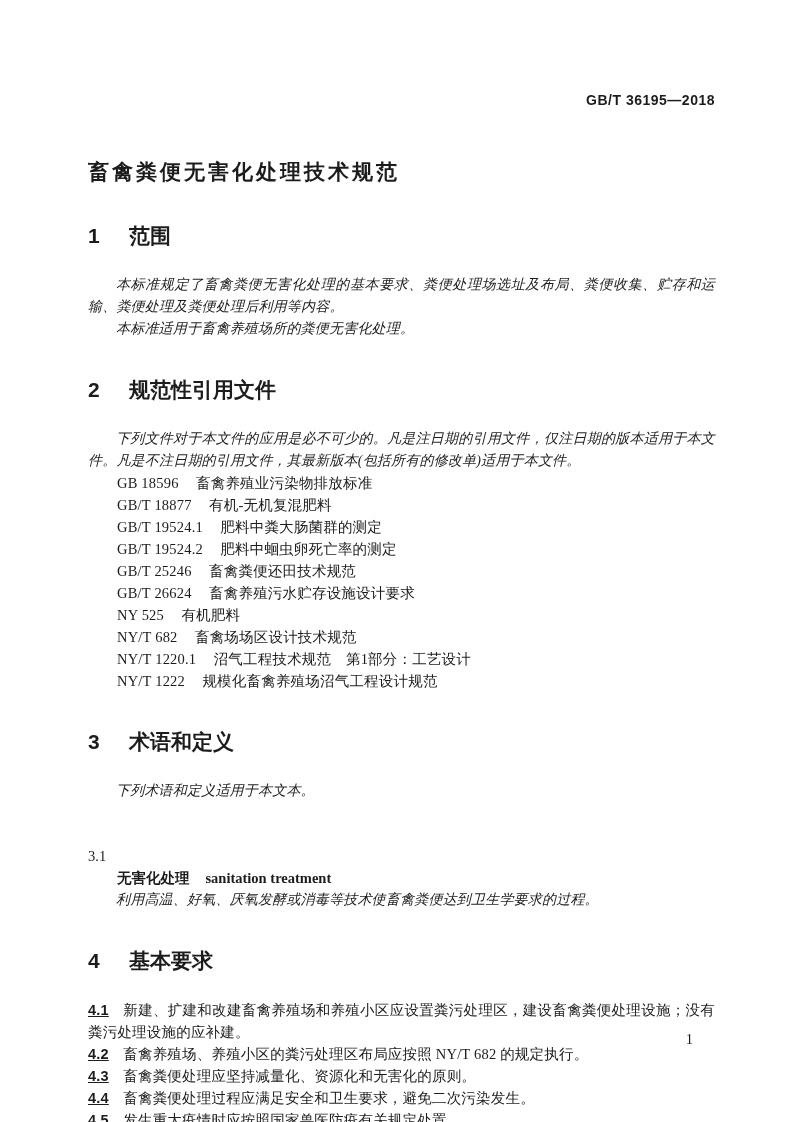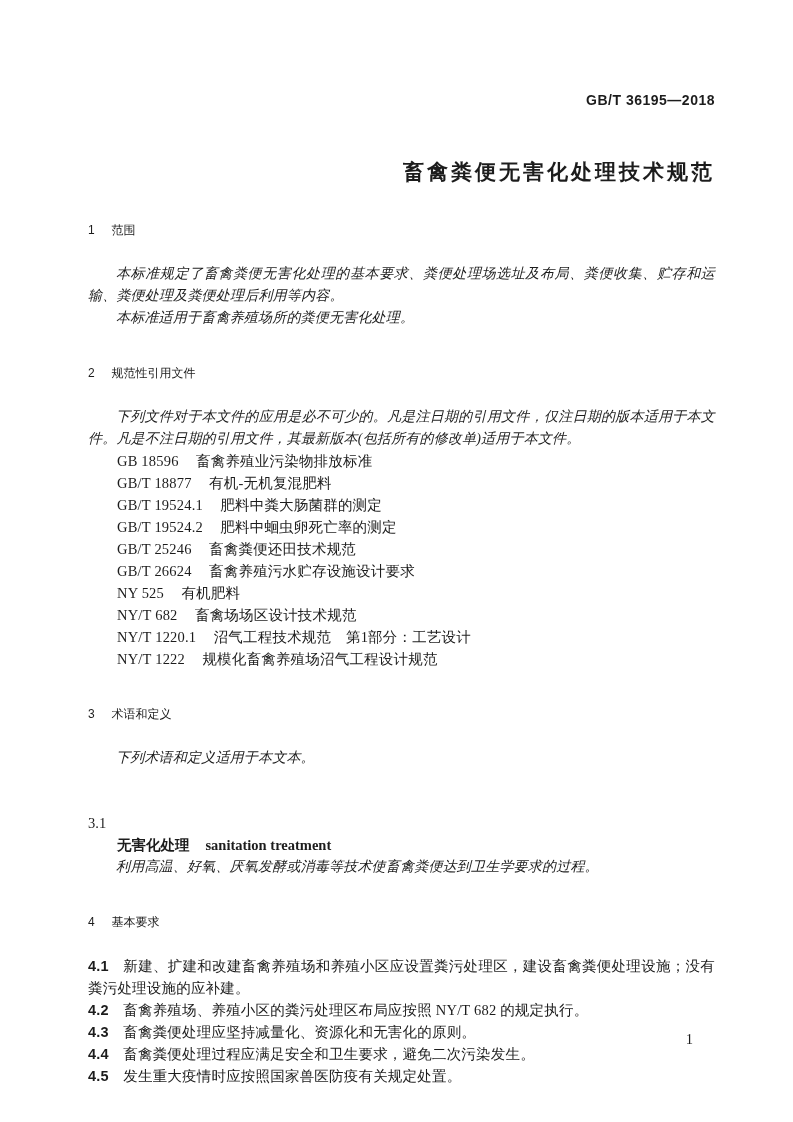--- a/index.html
+++ b/index.html
@@ -24,33 +24,33 @@
     margin-top: 92px;
     text-align: right;
     font-family: "Liberation Sans", sans-serif;
     font-weight: bold;
     font-size: 14px;
     letter-spacing: 0.5px;
   }
 
   .doc-title {
     margin-top: 50px;
-    text-align: right;
+    text-align: left;
     font-family: "Liberation Sans", sans-serif;
     font-weight: bold;
     font-size: 21px;
     letter-spacing: 3px;
   }
 
   .sec-h {
     margin-top: 36px;
     margin-bottom: 24px;
     font-family: "Liberation Sans", sans-serif;
-    font-weight: normal;
-    font-size: 12px;
+    font-weight: bold;
+    font-size: 21px;
   }
   .sec-h .sec-num { margin-right: 1.4em; }
 
   p.body-text {
     font-size: 14px;
     line-height: 22px;
     text-align: justify;
     letter-spacing: 0.2px;
     font-style: italic;
   }
@@ -82,20 +82,21 @@
   .clause {
     font-size: 14.5px;
     line-height: 22px;
     text-align: justify;
     letter-spacing: 0.2px;
   }
   .clause-num {
     font-family: "Liberation Sans", sans-serif;
     font-weight: bold;
     margin-right: 1em;
+    text-decoration: underline;
   }
 
   .page-number {
     position: absolute;
     top: 1031px;
     right: 100px;
     font-size: 14.5px;
   }
 </style>
 </head>

